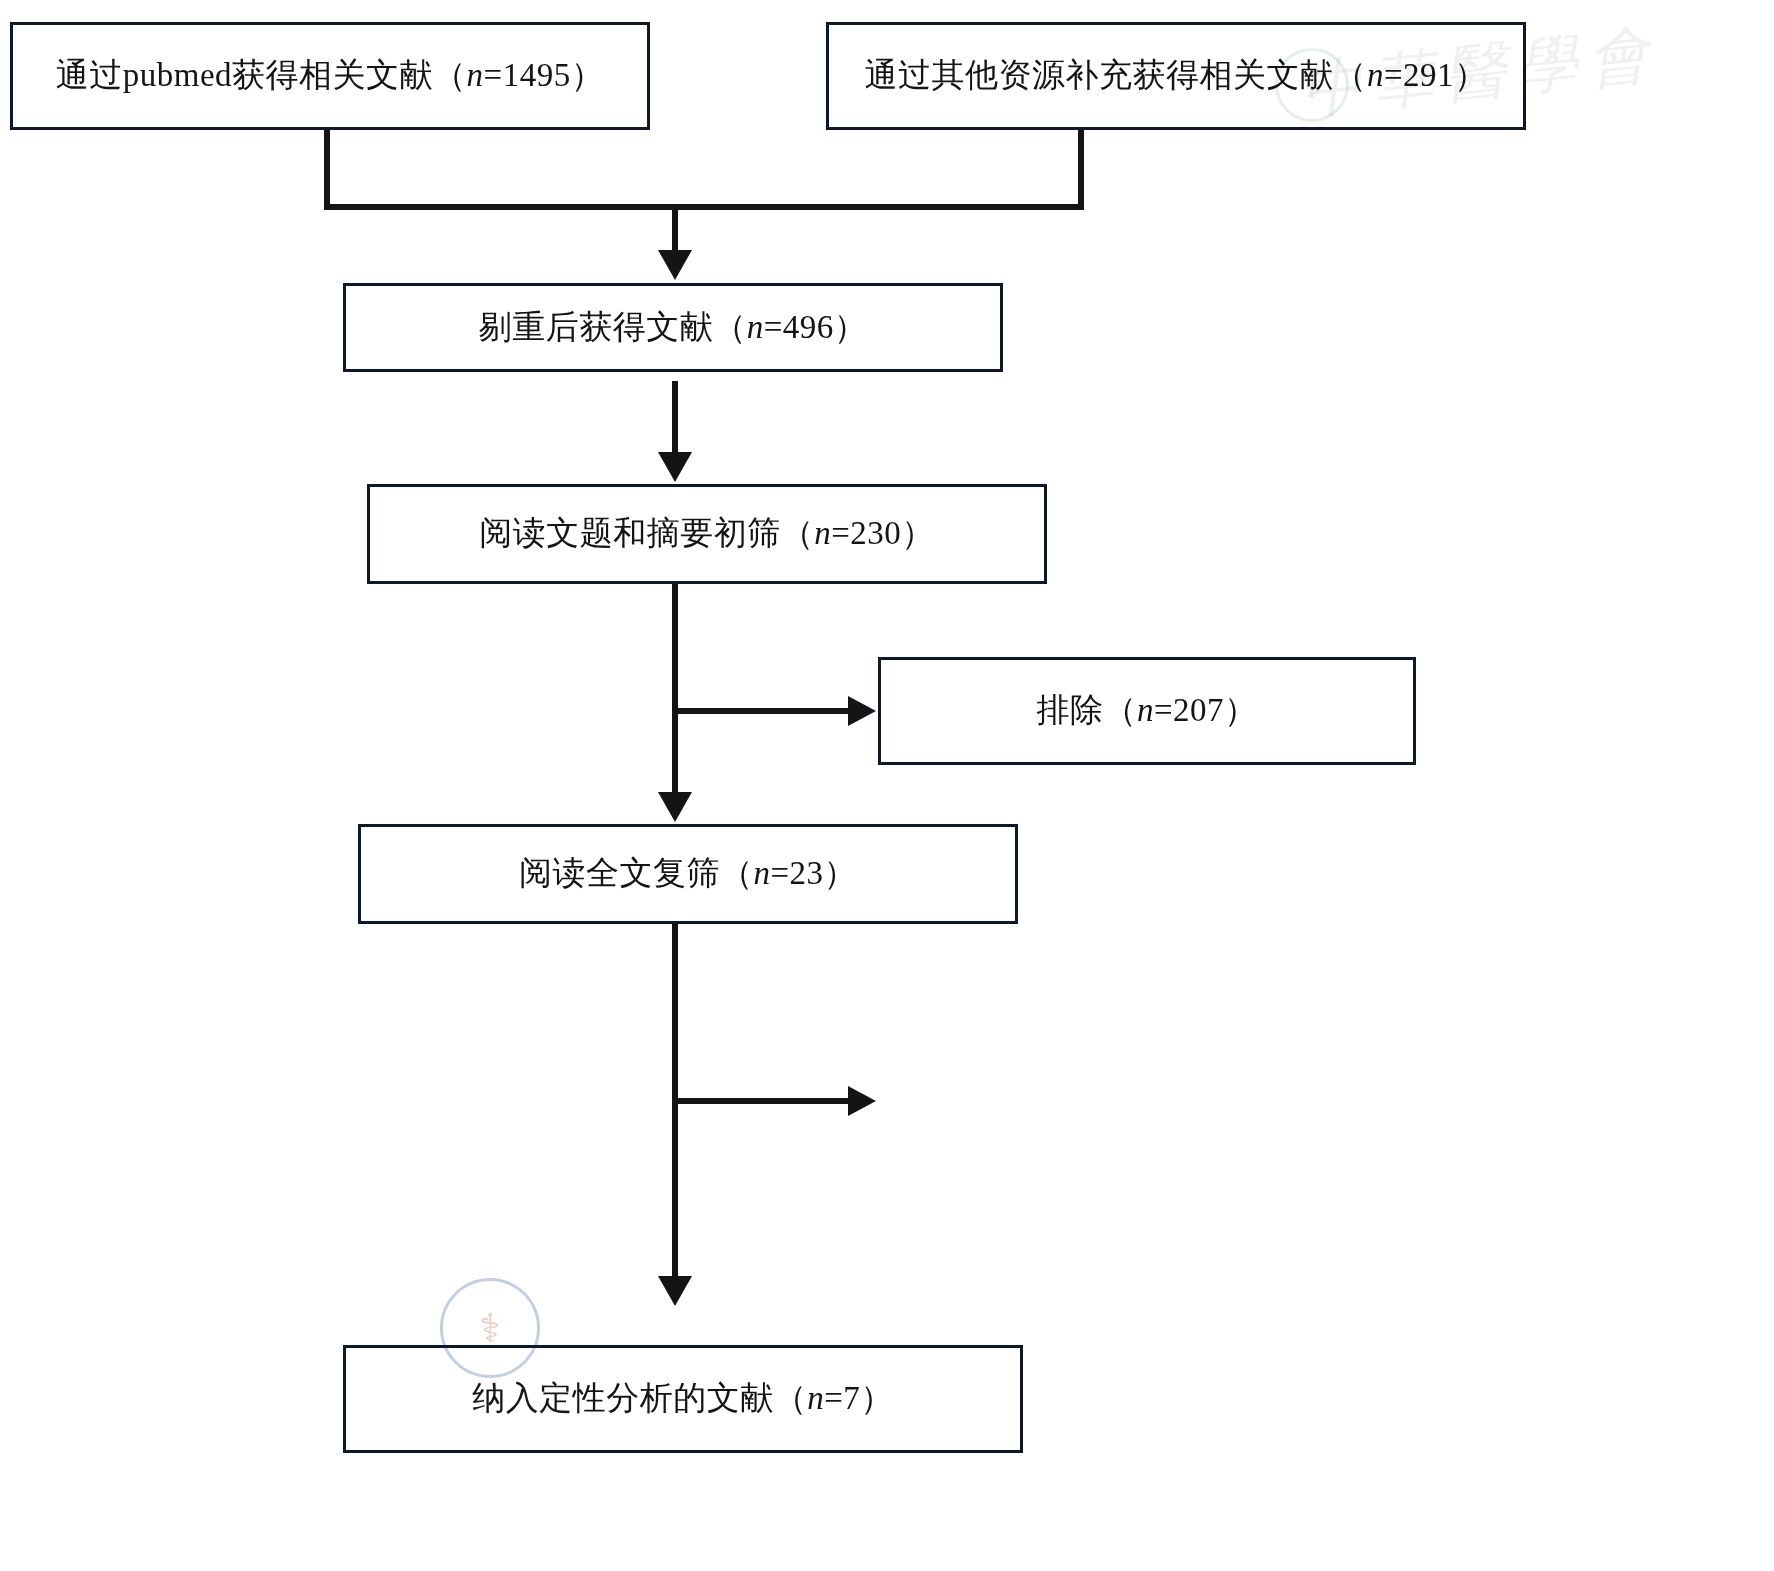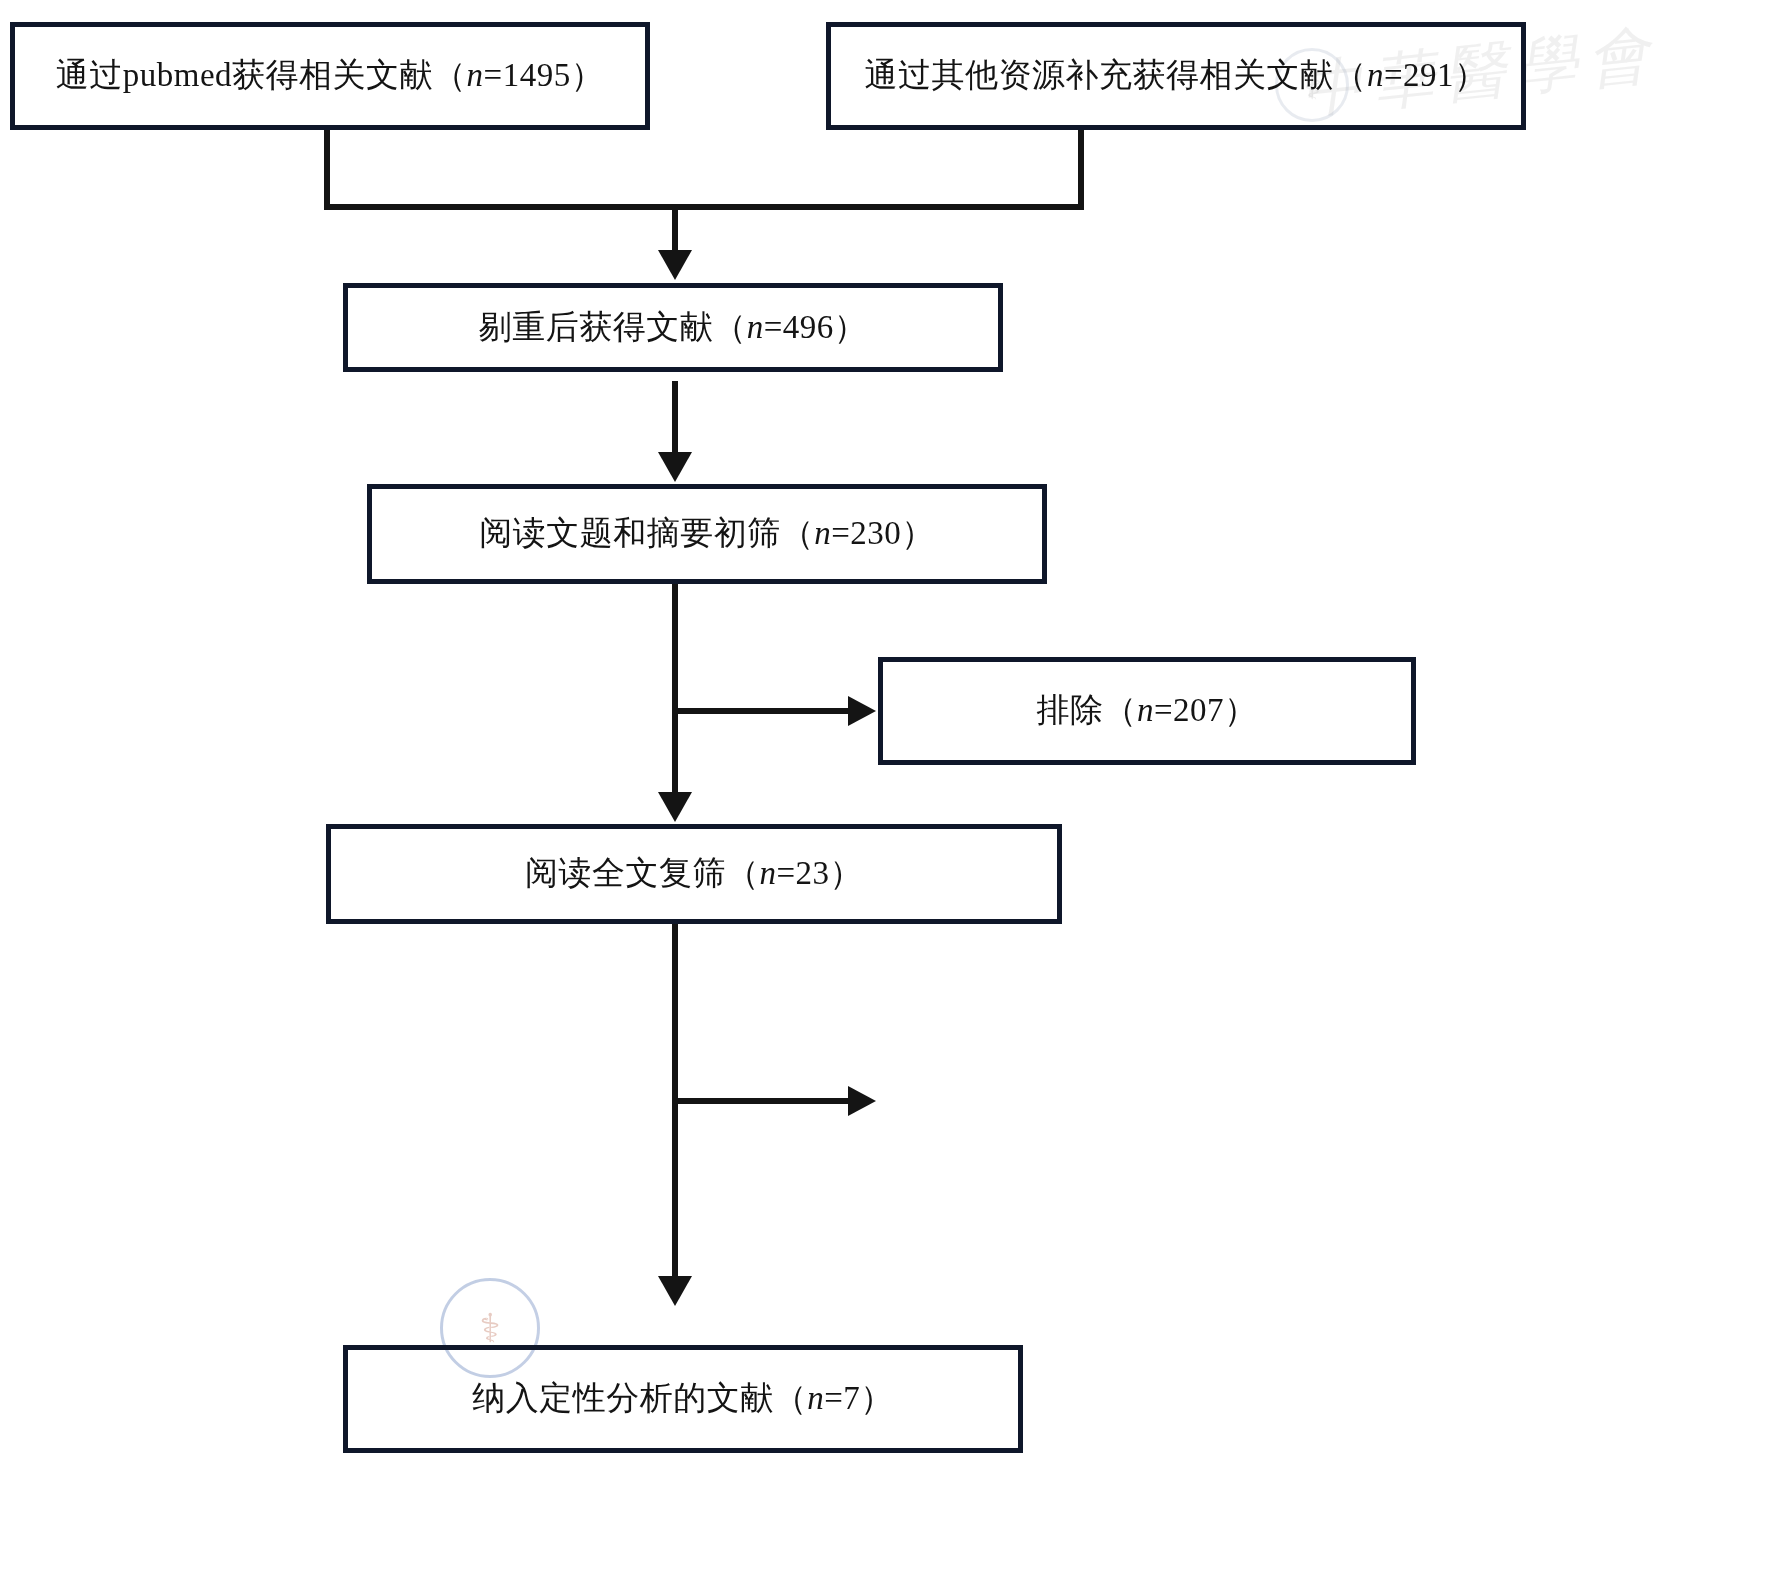--- a/index.html
+++ b/index.html
@@ -15,21 +15,21 @@
     width: 1774px;
     height: 1571px;
     background: #ffffff;
     overflow: hidden;
   }
 
   
   .node {
     position: absolute;
     box-sizing: border-box;
-    border: 5px solid #0f172a;
+    border: 3px solid #0f172a;
     background: transparent;
     display: flex;
     align-items: center;
     justify-content: center;
     text-align: right;
     color: #141414;
     line-height: 1.2;
   }
   .node .label {
     font-size: 33px;
@@ -141,21 +141,21 @@
 
   <div class="conn hline" style="left:672px; top:708px; width:184px;"></div>
   <div class="arrow-right" style="left:848px; top:696px;"></div>
 
   <div class="node" style="left:878px; top:657px; width:538px; height:108px;">
     <span class="label">
       <span>排除（</span><span class="it">n</span><span>=207）</span>
     </span>
   </div>
 
-  <div class="node" style="left:326px; top:824px; width:736px; height:100px;">
+  <div class="node" style="left:358px; top:824px; width:660px; height:100px;">
     <span class="label">
       <span>阅读全文复筛（</span><span class="it">n</span><span>=23）</span>
     </span>
   </div>
 
   <div class="conn vline" style="left:672px; top:924px; height:357px;"></div>
   <div class="arrow-down" style="left:658px; top:1276px;"></div>
 
   <div class="conn hline" style="left:672px; top:1098px; width:184px;"></div>
   <div class="arrow-right" style="left:848px; top:1086px;"></div>

